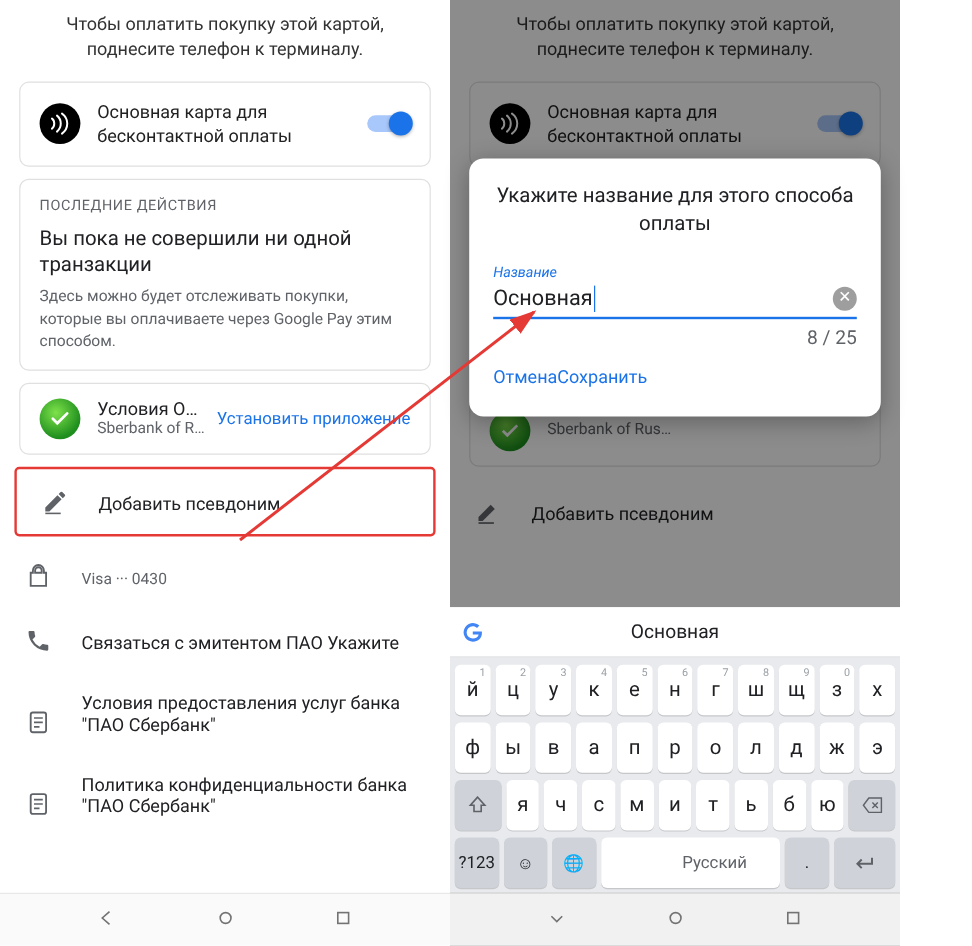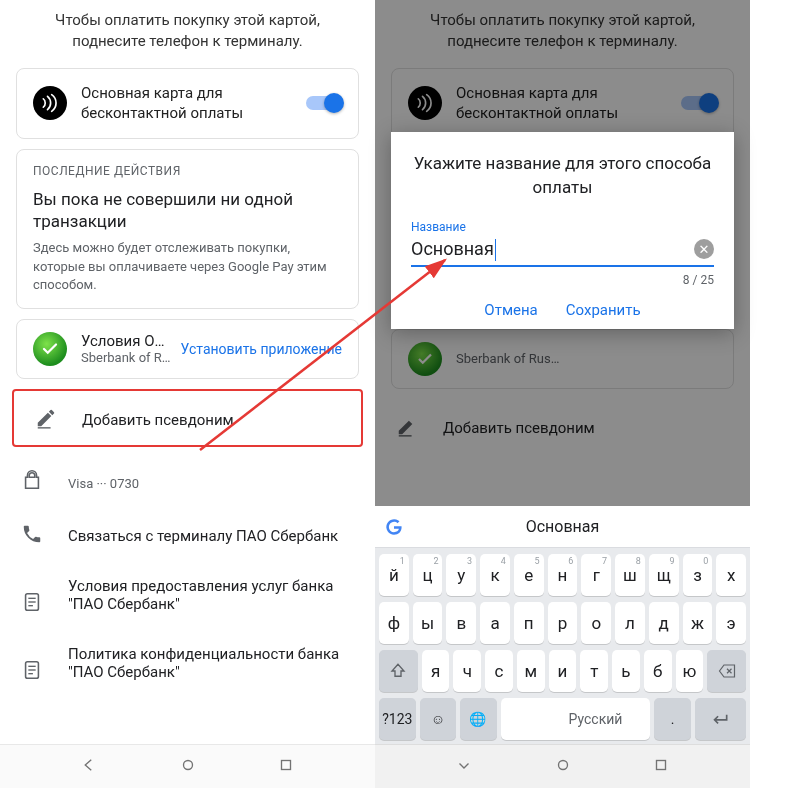--- a/index.html
+++ b/index.html
@@ -115,38 +115,38 @@
     background: rgba(0,0,0,0.45);
     z-index: 5;
   }
   .right .body-under { position:absolute; inset:0; z-index:1; background:#fff; }
 
   .dialog {
     position: absolute;
     left: 16px; right: 16px;
     top: 132px;
     background: #fff;
-    border-radius: 0;
-    padding: 20px 20px 4px;
+    border-radius: 12px;
+    padding: 20px 20px 18px;
     z-index: 10;
     box-shadow: 0 4px 20px rgba(0,0,0,0.3);
   }
   .dialog-title { font-size: 17px; text-align: center; color: #202124; line-height: 1.4; margin-bottom: 20px; }
-  .field-label { font-size: 12px; color: #1a73e8; margin-bottom: 4px; }
+  .field-label { font-size: 12px; color: #1a73e8; margin-bottom: 4px; font-style: italic; }
   .input-wrap { position: relative; border-bottom: 2px solid #1a73e8; padding-bottom: 4px; display:flex; align-items:center; }
   .input-val { font-size: 18px; color: #202124; flex:1; }
   .cursor { display:inline-block; width:1.5px; height:22px; background:#1a73e8; vertical-align:middle; margin-left:1px; }
   .clear-btn {
     width: 20px; height: 20px; border-radius: 50%;
     background: #9e9e9e; color:#fff;
     display:flex; align-items:center; justify-content:center;
     font-size:13px; line-height:1;
   }
-  .counter { text-align: right; font-size: 12px; color: #5f6368; margin-top: 6px; }
-  .dialog-actions { display: flex; justify-content: center; gap: 28px; margin-top: 14px; padding-bottom: 6px; }
+  .counter { text-align: right; font-size: 16px; color: #5f6368; margin-top: 6px; }
+  .dialog-actions { display: flex; justify-content: flex-start; margin-top: 14px; padding-bottom: 6px; }
   .dialog-btn { color: #1a73e8; font-size: 15px; }
 
   
   .keyboard {
     position: absolute;
     bottom: 44px; left: 0; right: 0;
     background: #e8eaed;
     z-index: 20;
     padding-bottom: 4px;
   }
@@ -244,32 +244,32 @@
       </div>
     </div>
 
     <div class="list-row">
       <div class="list-icon">
         <svg viewBox="0 0 24 24">
             <path d="M17 9V7a5 5 0 0 0-10 0v2H5v12h14V9h-2zm-8-2a3 3 0 0 1 6 0v2H9V7z" fill="none" stroke="#5f6368" stroke-width="1.7"></path>
           </svg>
       </div>
       <div class="list-text">
-        <div class="list-sub">Visa ··· 0730</div>
+        <div class="list-sub">Visa ··· 0430</div>
       </div>
     </div>
 
     <div class="list-row">
       <div class="list-icon">
         <svg viewBox="0 0 24 24">
             <path d="M6.6 10.8a15 15 0 0 0 6.6 6.6l2.2-2.2a1 1 0 0 1 1-.25 11.4 11.4 0 0 0 3.6.58 1 1 0 0 1 1 1V20a1 1 0 0 1-1 1A17 17 0 0 1 3 4a1 1 0 0 1 1-1h3.5a1 1 0 0 1 1 1 11.4 11.4 0 0 0 .58 3.6 1 1 0 0 1-.25 1l-2.23 2.2z" fill="#5f6368"></path>
           </svg>
       </div>
       <div class="list-text">
-        <div class="list-title">Связаться с терминалу ПАО Сбербанк</div>
+        <div class="list-title">Связаться с эмитентом ПАО Укажите</div>
       </div>
     </div>
 
     <div class="list-row">
       <div class="list-icon">
         <svg viewBox="0 0 24 24">
             <rect x="5" y="3" width="14" height="18" rx="2" fill="none" stroke="#5f6368" stroke-width="1.7"></rect>
             <line x1="8" y1="8" x2="16" y2="8" stroke="#5f6368" stroke-width="1.5"></line>
             <line x1="8" y1="12" x2="16" y2="12" stroke="#5f6368" stroke-width="1.5"></line>
             <line x1="8" y1="16" x2="13" y2="16" stroke="#5f6368" stroke-width="1.5"></line>

